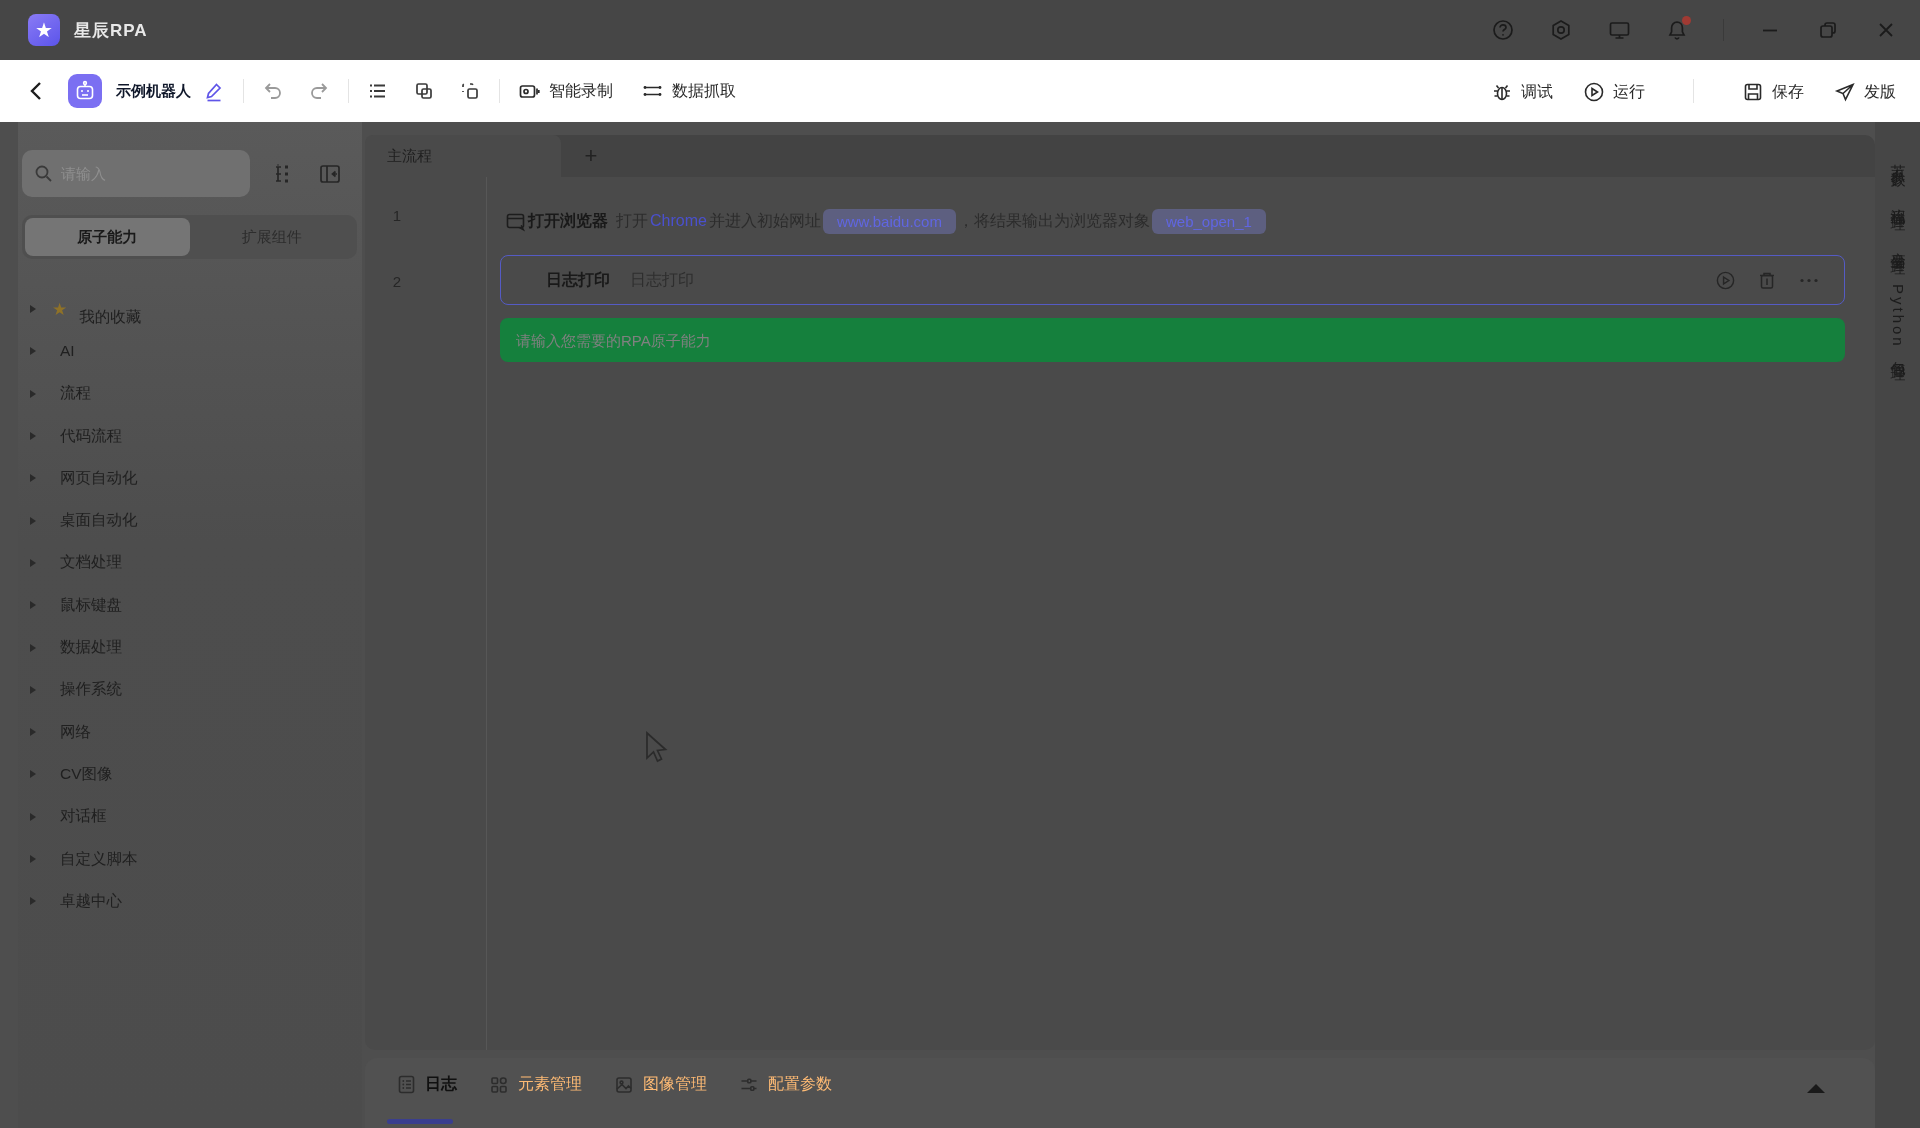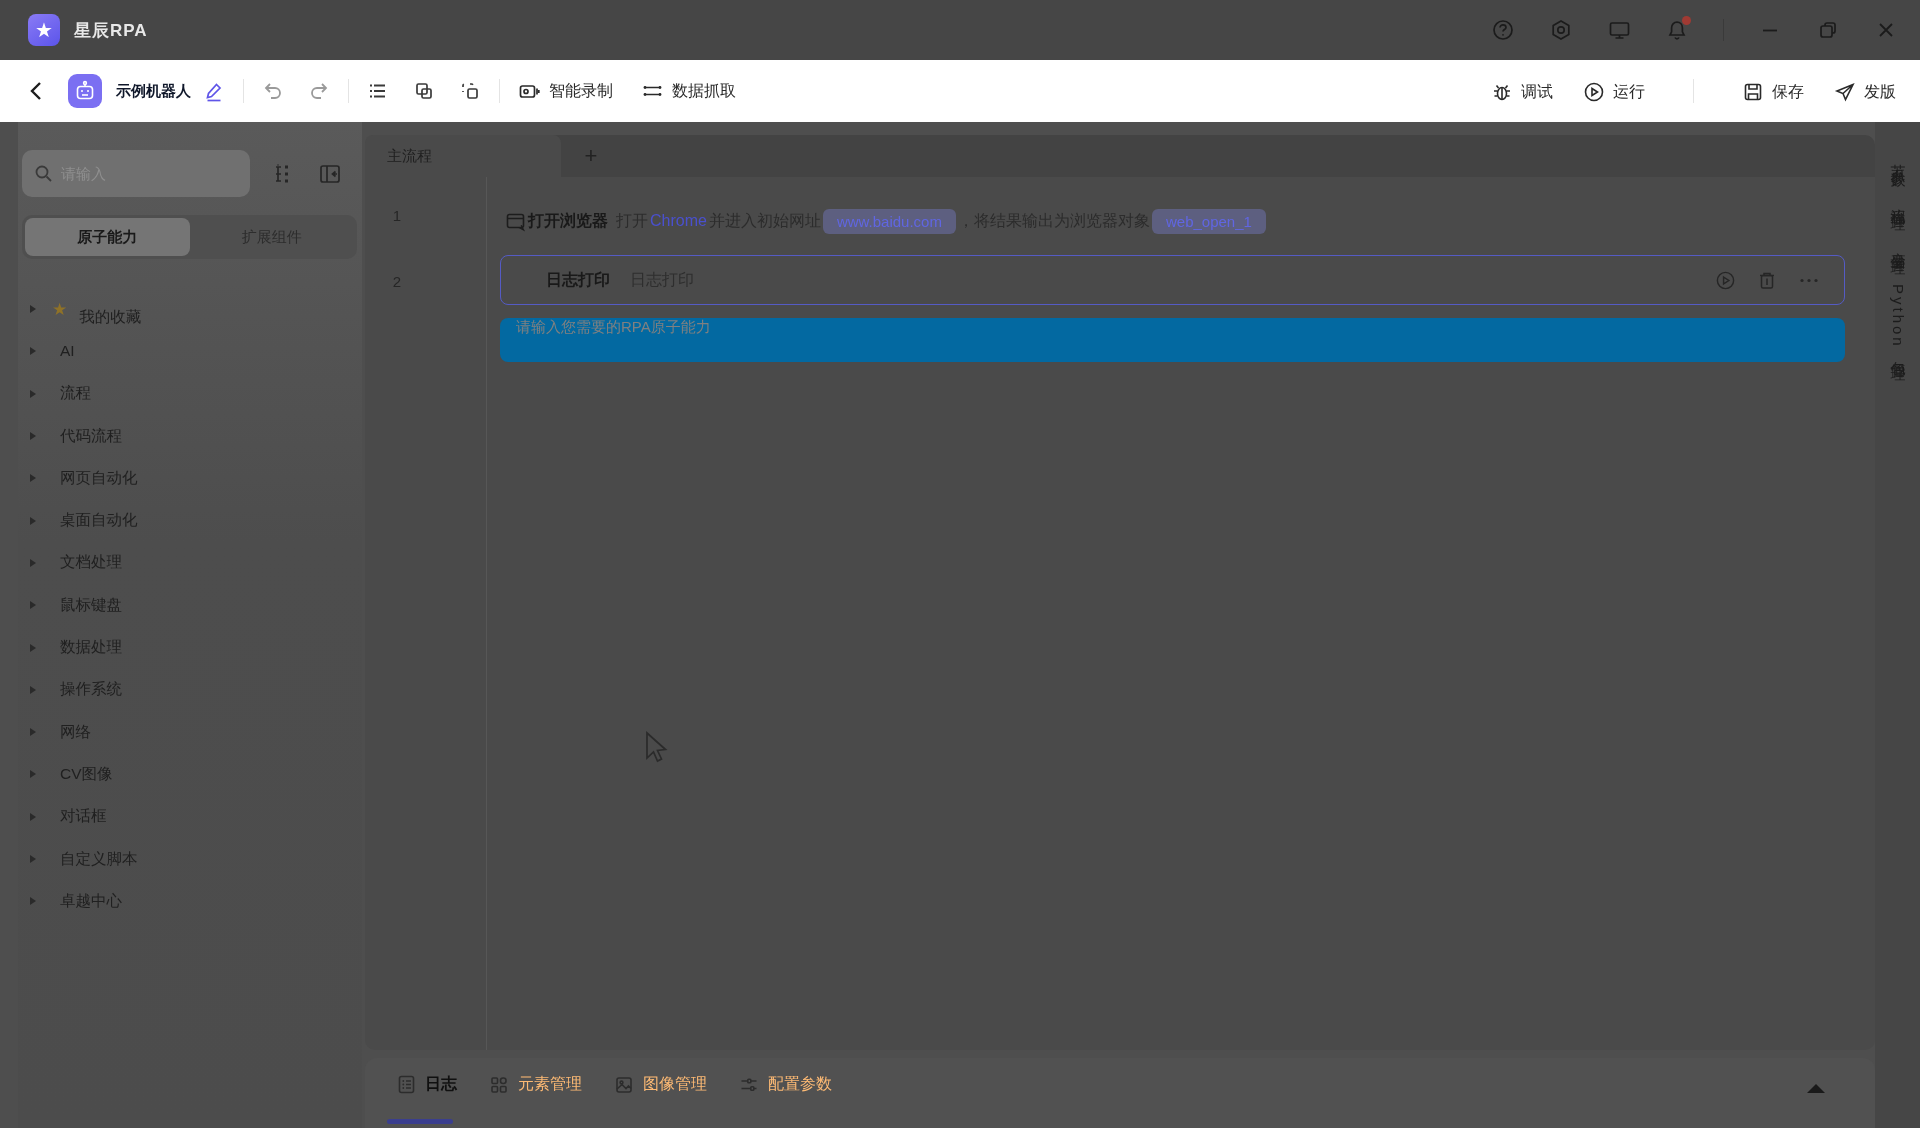--- a/index.html
+++ b/index.html
@@ -69,22 +69,22 @@
                gap:2px; font-size:16px; color:#2c2c2c; white-space:nowrap; cursor:pointer; }
   .step-title { font-weight:bold; color:#191919; margin-right:6px; }
   .link-text { color:#4a50ce; }
   .tag-pill { background:#5d5f80; color:#6066e2; border-radius:6px; padding:4px 14px; font-size:15px; cursor:pointer; }
   #step2-card { position:absolute; left:135px; top:78px; width:1345px; height:50px;
                 border:1.5px solid #555bc4; border-radius:8px; display:flex; align-items:center;
                 padding:0 24px 0 45px; cursor:pointer; }
   #step2-card .step-title { font-size:16px; }
   #step2-sub { font-size:16px; color:#2e2e2e; margin-left:14px; }
   #card-actions { margin-left:auto; display:flex; align-items:center; gap:21px; color:#262626; }
-  #insert-row { position:absolute; left:135px; top:141px; width:1345px; height:44px; background:#0369a1;
-                border-radius:8px; display:flex; align-items:flex-start; padding:0 16px; }
+  #insert-row { position:absolute; left:135px; top:141px; width:1345px; height:44px; background:#15803d;
+                border-radius:8px; display:flex; align-items:center; padding:0 16px; }
   #insert-row input { width:100%; border:none; outline:none; background:transparent; font-size:15px; color:#c9c9c9; }
   #insert-row input::placeholder { color:#808080; }
 
   
   #rail { position:absolute; left:1875px; top:122px; width:45px; height:1006px; background:#464646;
           display:flex; flex-direction:column; align-items:center; }
   .rail-item { writing-mode:vertical-rl; font-size:15px; letter-spacing:3px; color:#1c1c1c; cursor:pointer; }
   .rail-item:first-child { margin-top:30px; }
   .rail-item + .rail-item { margin-top:32px; }
 

